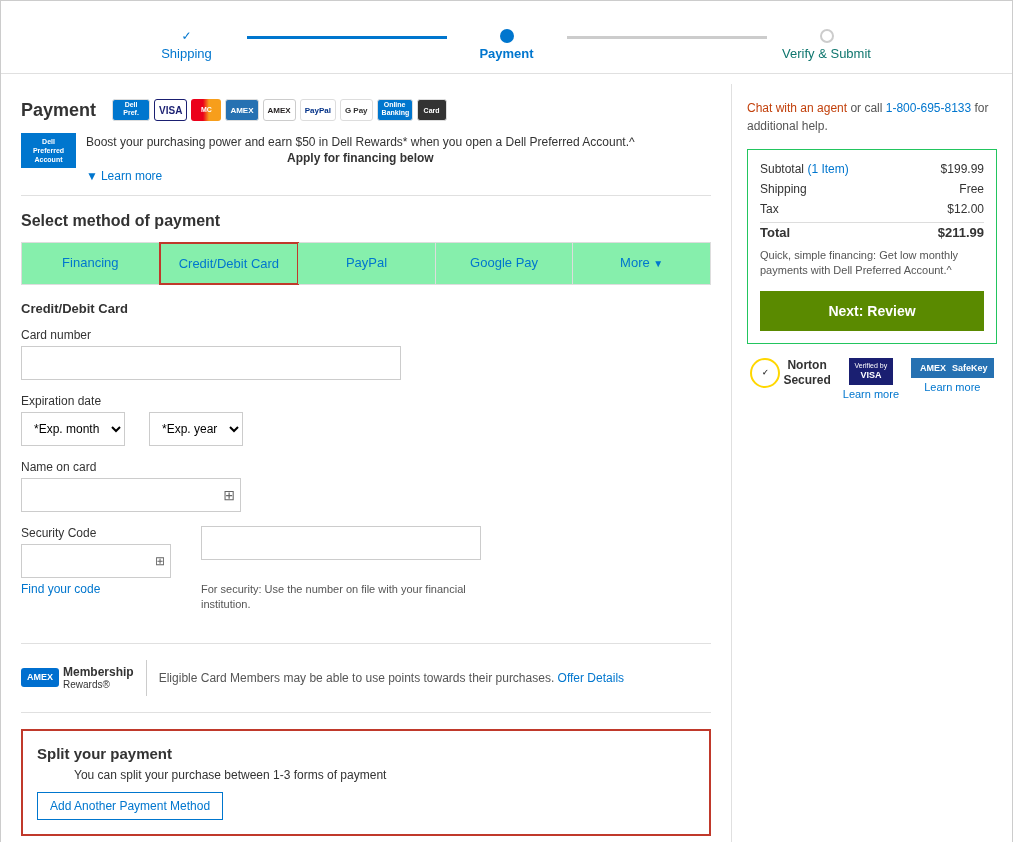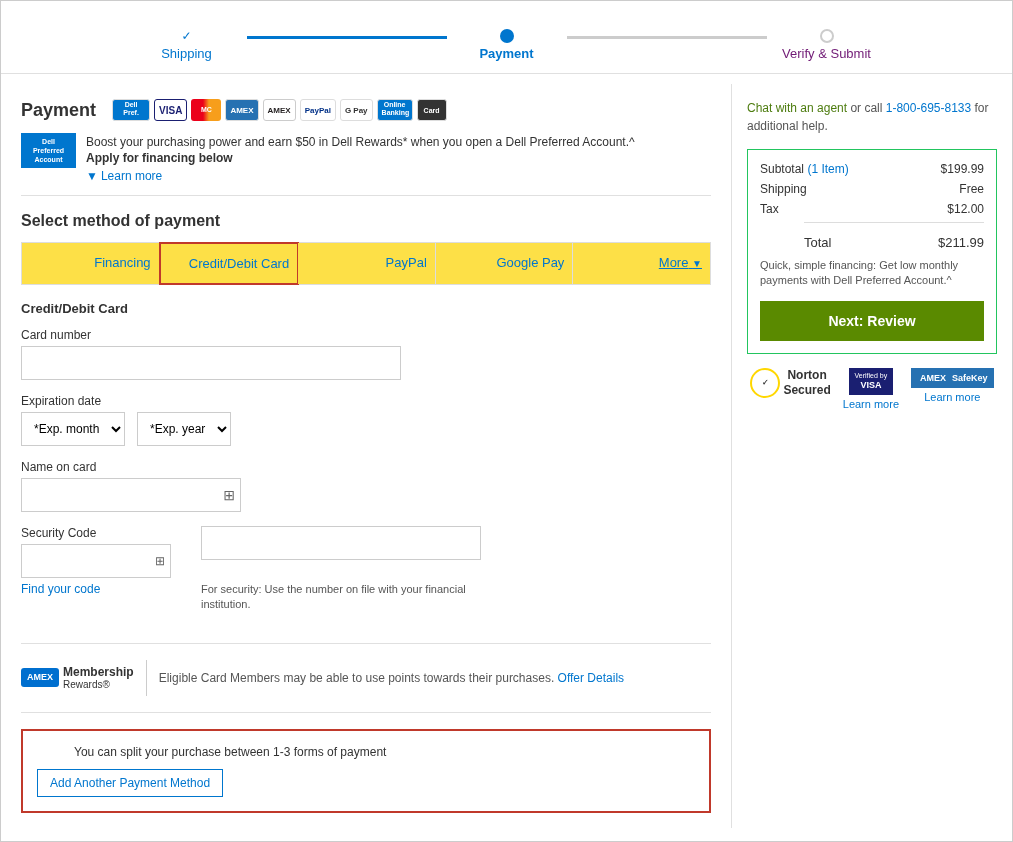--- a/index.html
+++ b/index.html
@@ -93,21 +93,21 @@
       color: #fff;
       font-size: 8px;
       font-weight: bold;
       text-align: center;
       padding: 4px;
       width: 55px;
       min-width: 55px;
       line-height: 1.3;
     }
     .promo-text { font-size: 12px; line-height: 1.5; }
-    .promo-apply { font-weight: bold; font-size: 12px; }
+    .promo-apply { font-weight: bold; font-size: 12px; text-align: center; }
     .learn-more-btn {
       display: flex;
       align-items: center;
       gap: 3px;
       background: none;
       border: none;
       color: #0076CE;
       font-size: 12px;
       cursor: pointer;
       margin-top: 4px;
@@ -123,28 +123,28 @@
 
     .payment-tabs {
       display: flex;
       gap: 0;
       margin-bottom: 16px;
       border: 1px solid #ddd;
     }
     .payment-tab {
       flex: 1;
       padding: 12px 8px;
-      text-align: right;
+      text-align: center;
       cursor: pointer;
       border-right: 1px solid #ddd;
       color: #0076CE;
       font-size: 13px;
-      background: #fde047;
-    }
-    .payment-tab:last-child { border-right: none; text-decoration: underline; }
+      background: #86efac;
+    }
+    .payment-tab:last-child { border-right: none; }
     .payment-tab.active {
       border: 2px solid #c0392b;
       color: #0076CE;
       font-weight: normal;
       margin: -1px;
     }
     .payment-tab .tab-arrow { font-size: 10px; }
 
     
     .form-section-title {
@@ -164,21 +164,21 @@
     .form-input {
       width: 100%;
       max-width: 380px;
       height: 34px;
       border: 1px solid #ccc;
       padding: 4px 8px;
       font-size: 13px;
     }
     .expiry-row {
       display: flex;
-      gap: 12px;
+      gap: 24px;
     }
     .expiry-select {
       height: 34px;
       border: 1px solid #ccc;
       padding: 4px 8px;
       font-size: 12px;
       background: #fff;
       cursor: pointer;
     }
     .name-input-wrap {
@@ -319,42 +319,41 @@
       cursor: pointer;
     }
 
     
     .chat-support {
       font-size: 12px;
       color: #555;
       margin-bottom: 14px;
       line-height: 1.5;
     }
-    .chat-link { color: #4d7c0f; text-decoration: none; }
+    .chat-link { color: #c2410c; text-decoration: none; }
     .phone-link { color: #0076CE; text-decoration: none; }
 
     .order-summary {
       border: 1px solid #22c55e;
       padding: 12px;
       margin-bottom: 14px;
     }
     .summary-row {
       display: flex;
       justify-content: space-between;
       font-size: 12px;
       margin-bottom: 6px;
     }
     .summary-row .item-link { color: #0076CE; text-decoration: none; }
     .summary-row.total {
-      font-weight: normal;
+      font-weight: bold;
       font-size: 13px;
       border-top: 1px solid #ddd;
-      padding-top: 12px;
+      padding-top: 2px;
       margin-top: 4px;
-      margin-left: 44px;
     }
     .financing-note {
       font-size: 11px;
       color: #555;
       margin: 8px 0;
       line-height: 1.4;
     }
     .next-review-btn {
       width: 100%;
       background: #5a8a00;
@@ -448,21 +447,21 @@
       align-items: center;
       min-width: 120px;
     }
     .prog-icon {
       font-size: 12px;
       color: #0076CE;
       margin-bottom: 3px;
     }
     .prog-label {
       font-size: 13px;
-      color: #701a75;
+      color: #0f766e;
     }
     .prog-label.active { color: #0076CE; font-weight: bold; }
     .prog-label.done { color: #0076CE; }
     .prog-connector {
       width: 200px;
       height: 3px;
       background: #0076CE;
       margin-bottom: 16px;
     }
     .prog-connector.inactive { background: #ccc; }
@@ -615,20 +614,21 @@
         <div style="width:1px;background:#ccc;height:36px;"></div>
         <div class="membership-note">
           <span>Eligible Card Members may be able to use points towards their purchases.</span>
           <a href="#" class="offer-link">Offer Details</a>
         </div>
       </div>
 
       <div class="divider"></div>
 
       <div class="split-payment-box">
+        <div class="split-title">Split your payment</div>
         <div class="split-desc">You can split your purchase between 1-3 forms of payment</div>
         <button class="add-payment-btn">Add Another Payment Method</button>
       </div>
 
     </div>
 
     <div class="right-panel">
       <div class="chat-support">
         <a class="chat-link">Chat with an agent</a>
         <span> or call </span>

